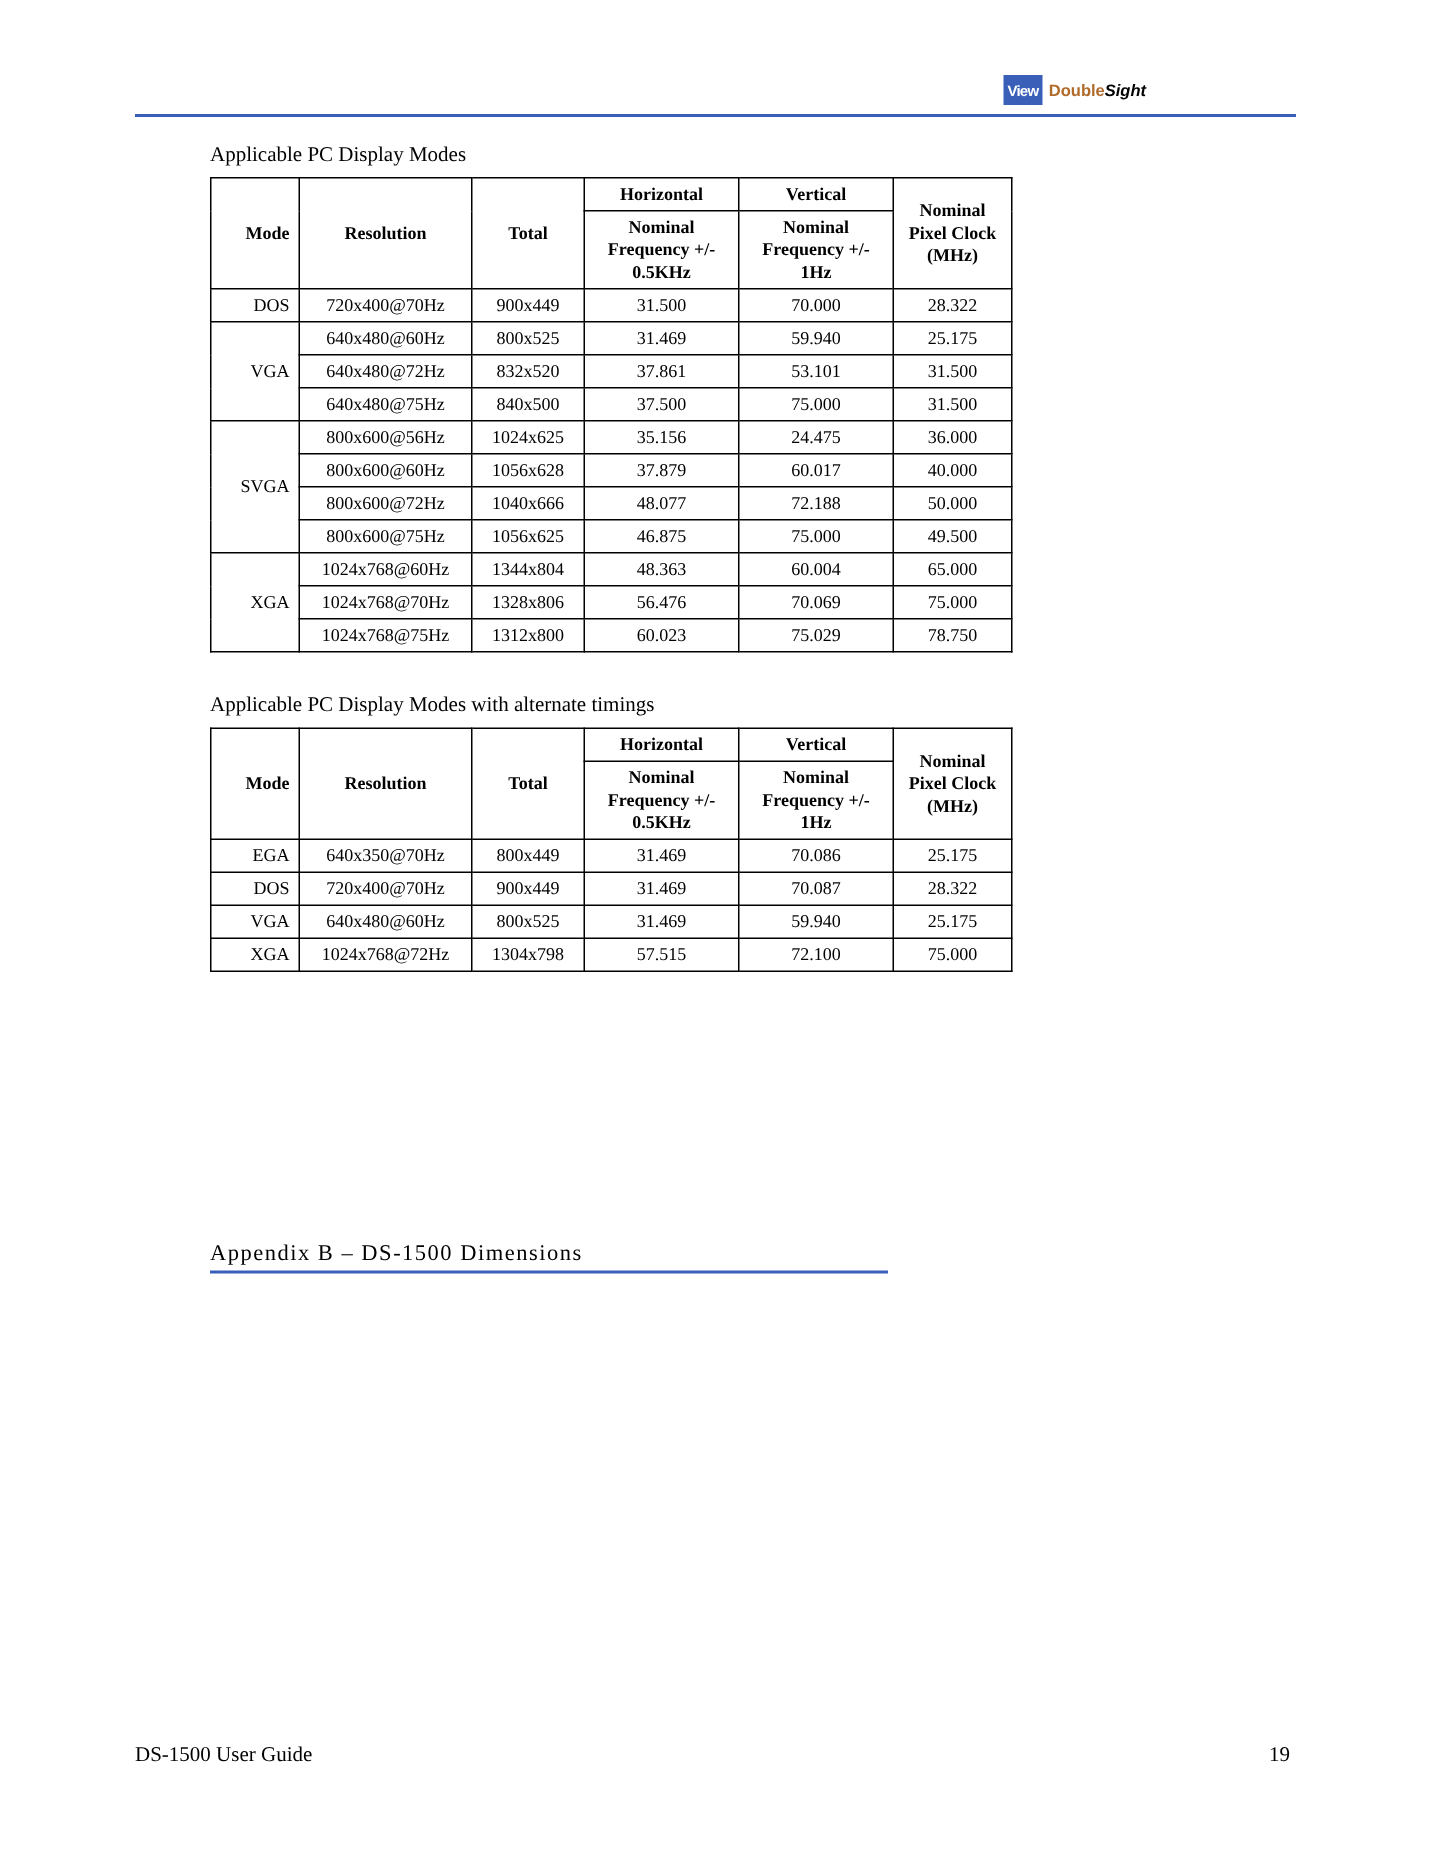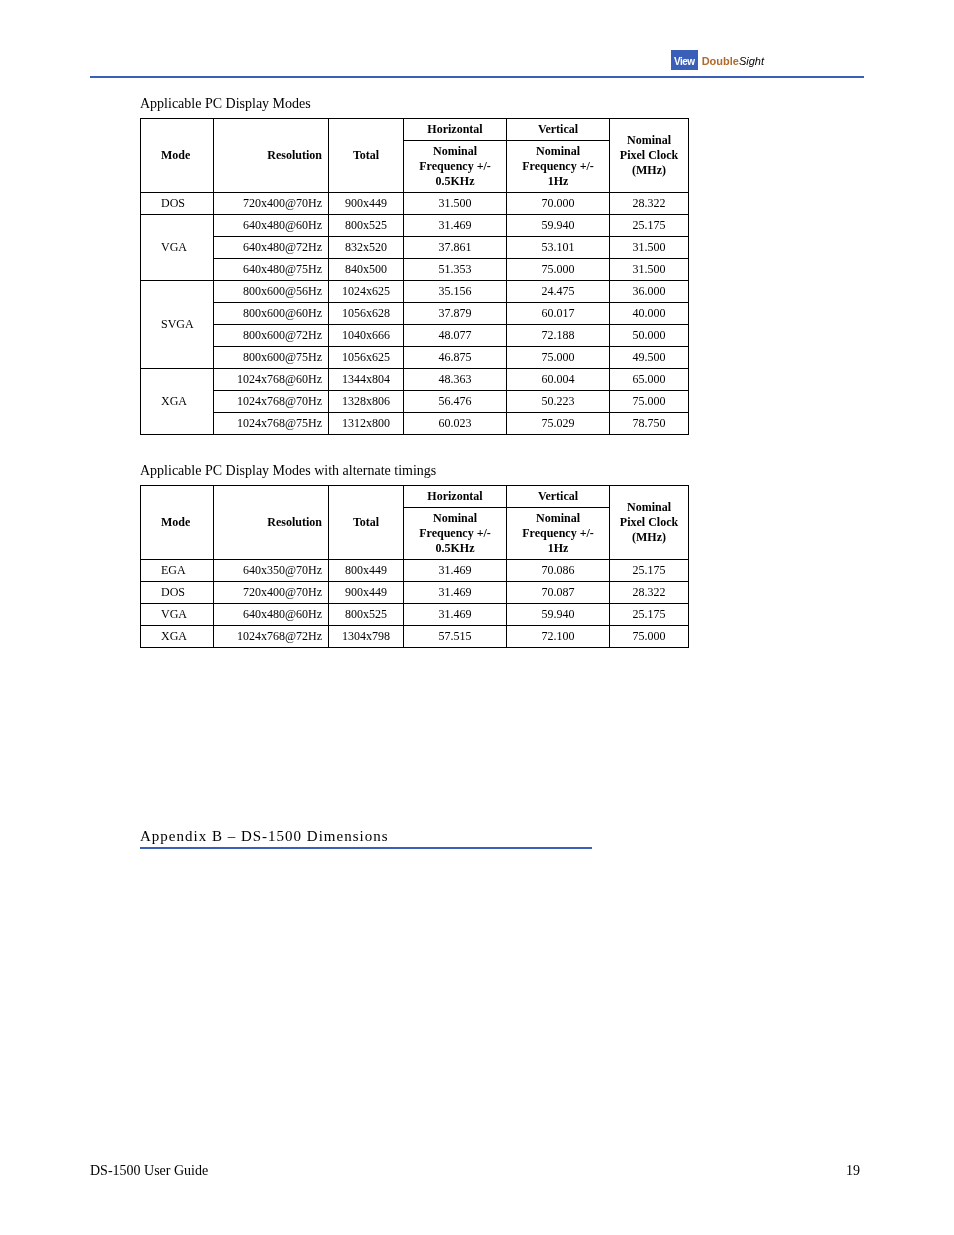--- a/index.html
+++ b/index.html
@@ -42,21 +42,21 @@
   }
   .logo-word1 {
     font-size: 11px;
     color: #b06a2a;
     font-weight: 600;
   }
   .logo-word2 {
     font-size: 11px;
     color: #000;
     font-style: italic;
-    font-weight: normal;
+    font-weight: bold;
   }
   .section-title-wrap {
     margin: 52px 0 0 50px;
     width: 452px;
   }
   .section-title {
     font-size: 14px;
     letter-spacing: 1px;
     margin: 0 0 2px 0;
     font-weight: normal;
@@ -74,22 +74,22 @@
     font-size: 12px;
   }
   table.modes th,
   table.modes td {
     border: 1px solid #000;
     padding: 3px 6px;
     text-align: center;
     vertical-align: middle;
     background: #fff;
   }
-  table.modes .mode-col { width: 46px; text-align: left; padding-left:20px;}
-  table.modes .res-col  { width: 102px; text-align: right; }
+  table.modes .mode-col { width: 46px; text-align: right; padding-left:6px;}
+  table.modes .res-col  { width: 102px; text-align: center; }
   table.modes .tot-col  { width: 62px; }
   table.modes .hv-col   { width: 90px; }
   table.modes .clk-col  { width: 66px; }
   .chapter-wrap {
     margin: 180px 0 0 50px;
     width: 452px;
   }
   .chapter-title {
     font-size: 15px;
     letter-spacing: 1px;
@@ -160,21 +160,21 @@
       <tr>
         <td class="res-col">640x480@72Hz</td>
         <td class="tot-col">832x520</td>
         <td class="hv-col">37.861</td>
         <td class="hv-col">53.101</td>
         <td class="clk-col">31.500</td>
       </tr>
       <tr>
         <td class="res-col">640x480@75Hz</td>
         <td class="tot-col">840x500</td>
-        <td class="hv-col">51.353</td>
+        <td class="hv-col">37.500</td>
         <td class="hv-col">75.000</td>
         <td class="clk-col">31.500</td>
       </tr>
 
       <tr>
         <td rowspan="4" class="mode-col">SVGA</td>
         <td class="res-col">800x600@56Hz</td>
         <td class="tot-col">1024x625</td>
         <td class="hv-col">35.156</td>
         <td class="hv-col">24.475</td>
@@ -207,21 +207,21 @@
         <td class="res-col">1024x768@60Hz</td>
         <td class="tot-col">1344x804</td>
         <td class="hv-col">48.363</td>
         <td class="hv-col">60.004</td>
         <td class="clk-col">65.000</td>
       </tr>
       <tr>
         <td class="res-col">1024x768@70Hz</td>
         <td class="tot-col">1328x806</td>
         <td class="hv-col">56.476</td>
-        <td class="hv-col">50.223</td>
+        <td class="hv-col">70.069</td>
         <td class="clk-col">75.000</td>
       </tr>
       <tr>
         <td class="res-col">1024x768@75Hz</td>
         <td class="tot-col">1312x800</td>
         <td class="hv-col">60.023</td>
         <td class="hv-col">75.029</td>
         <td class="clk-col">78.750</td>
       </tr>
     </tbody>

